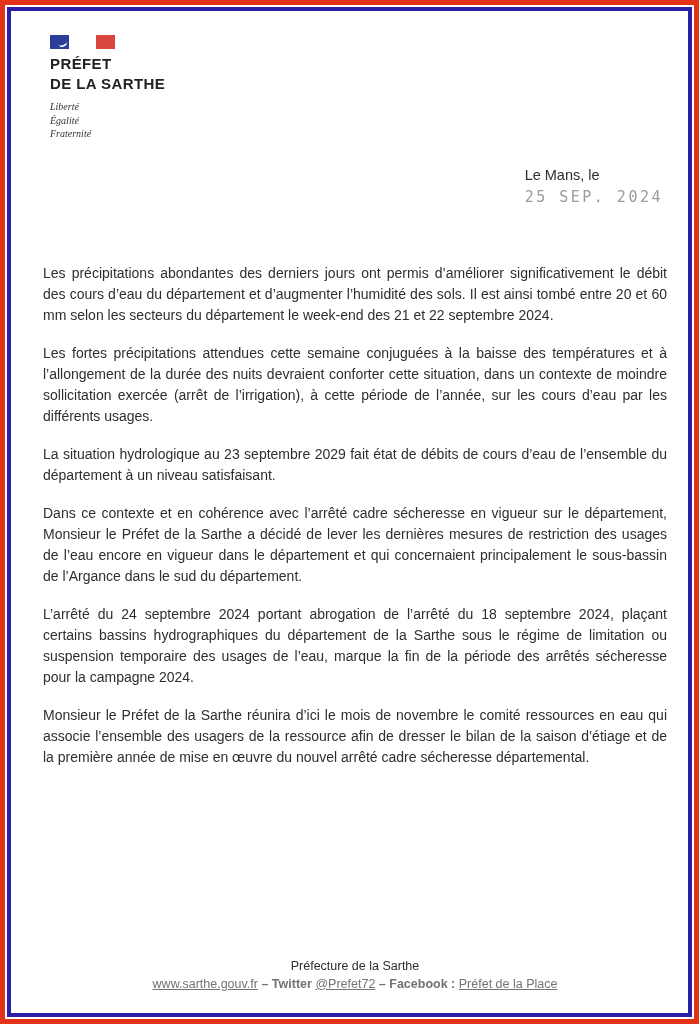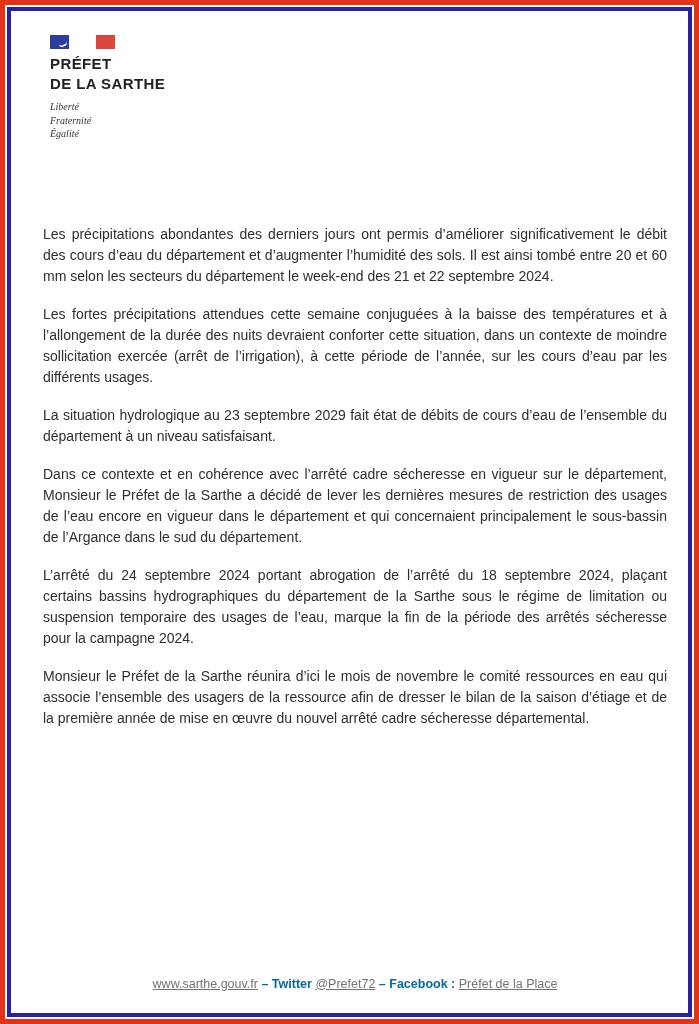--- a/index.html
+++ b/index.html
@@ -90,60 +90,65 @@
     text-align: center;
     font-size: 12.5px;
     line-height: 1.4;
     padding-bottom: 8px;
   }
   .doc-footer a {
     color: #737373;
     text-decoration: underline;
     cursor: pointer;
   }
-  .doc-footer .sep { font-weight: 600; color: #0369a1; }
+  .doc-footer .sep { font-weight: 600; color: #737373; }
 </style>
 </head>
 <body>
 
 <div class="page">
   <div class="inner">
 
     <header>
       <div class="logo-block">
         <div class="flag">
           <span class="flag-blue"></span>
           <span class="flag-white"></span>
           <span class="flag-red"></span>
         </div>
         <div class="logo-line">PRÉFET</div>
         <div class="logo-line">DE LA SARTHE</div>
         <div class="motto">
           <div>Liberté</div>
+          <div>Égalité</div>
           <div>Fraternité</div>
-          <div>Égalité</div>
         </div>
       </div>
     </header>
 
     <div class="dateline-row">
+      <div class="date-block">
+        <div class="place-date">Le Mans, le</div>
+        <div class="date-stamp">25 SEP. 2024</div>
+      </div>
     </div>
 
     <main>
       <div class="paragraphs">
         <p>Les précipitations abondantes des derniers jours ont permis d’améliorer significativement le débit des cours d’eau du département et d’augmenter l’humidité des sols. Il est ainsi tombé entre 20 et 60 mm selon les secteurs du département le week-end des 21 et 22 septembre 2024.</p>
         <p>Les fortes précipitations attendues cette semaine conjuguées à la baisse des températures et à l’allongement de la durée des nuits devraient conforter cette situation, dans un contexte de moindre sollicitation exercée (arrêt de l’irrigation), à cette période de l’année, sur les cours d’eau par les différents usages.</p>
         <p>La situation hydrologique au 23 septembre 2029 fait état de débits de cours d’eau de l’ensemble du département à un niveau satisfaisant.</p>
         <p>Dans ce contexte et en cohérence avec l’arrêté cadre sécheresse en vigueur sur le département, Monsieur le Préfet de la Sarthe a décidé de lever les dernières mesures de restriction des usages de l’eau encore en vigueur dans le département et qui concernaient principalement le sous-bassin de l’Argance dans le sud du département.</p>
         <p>L’arrêté du 24 septembre 2024 portant abrogation de l’arrêté du 18 septembre 2024, plaçant certains bassins hydrographiques du département de la Sarthe sous le régime de limitation ou suspension temporaire des usages de l’eau, marque la fin de la période des arrêtés sécheresse pour la campagne 2024.</p>
         <p>Monsieur le Préfet de la Sarthe réunira d’ici le mois de novembre le comité ressources en eau qui associe l’ensemble des usagers de la ressource afin de dresser le bilan de la saison d’étiage et de la première année de mise en œuvre du nouvel arrêté cadre sécheresse départemental.</p>
       </div>
     </main>
 
     <footer class="doc-footer">
+      <div>Préfecture de la Sarthe</div>
       <div>
         <a>www.sarthe.gouv.fr</a>
         <span class="sep">– Twitter</span>
         <a>@Prefet72</a>
         <span class="sep">– Facebook :</span>
         <a>Préfet de la Place</a>
       </div>
     </footer>
 
   </div>

